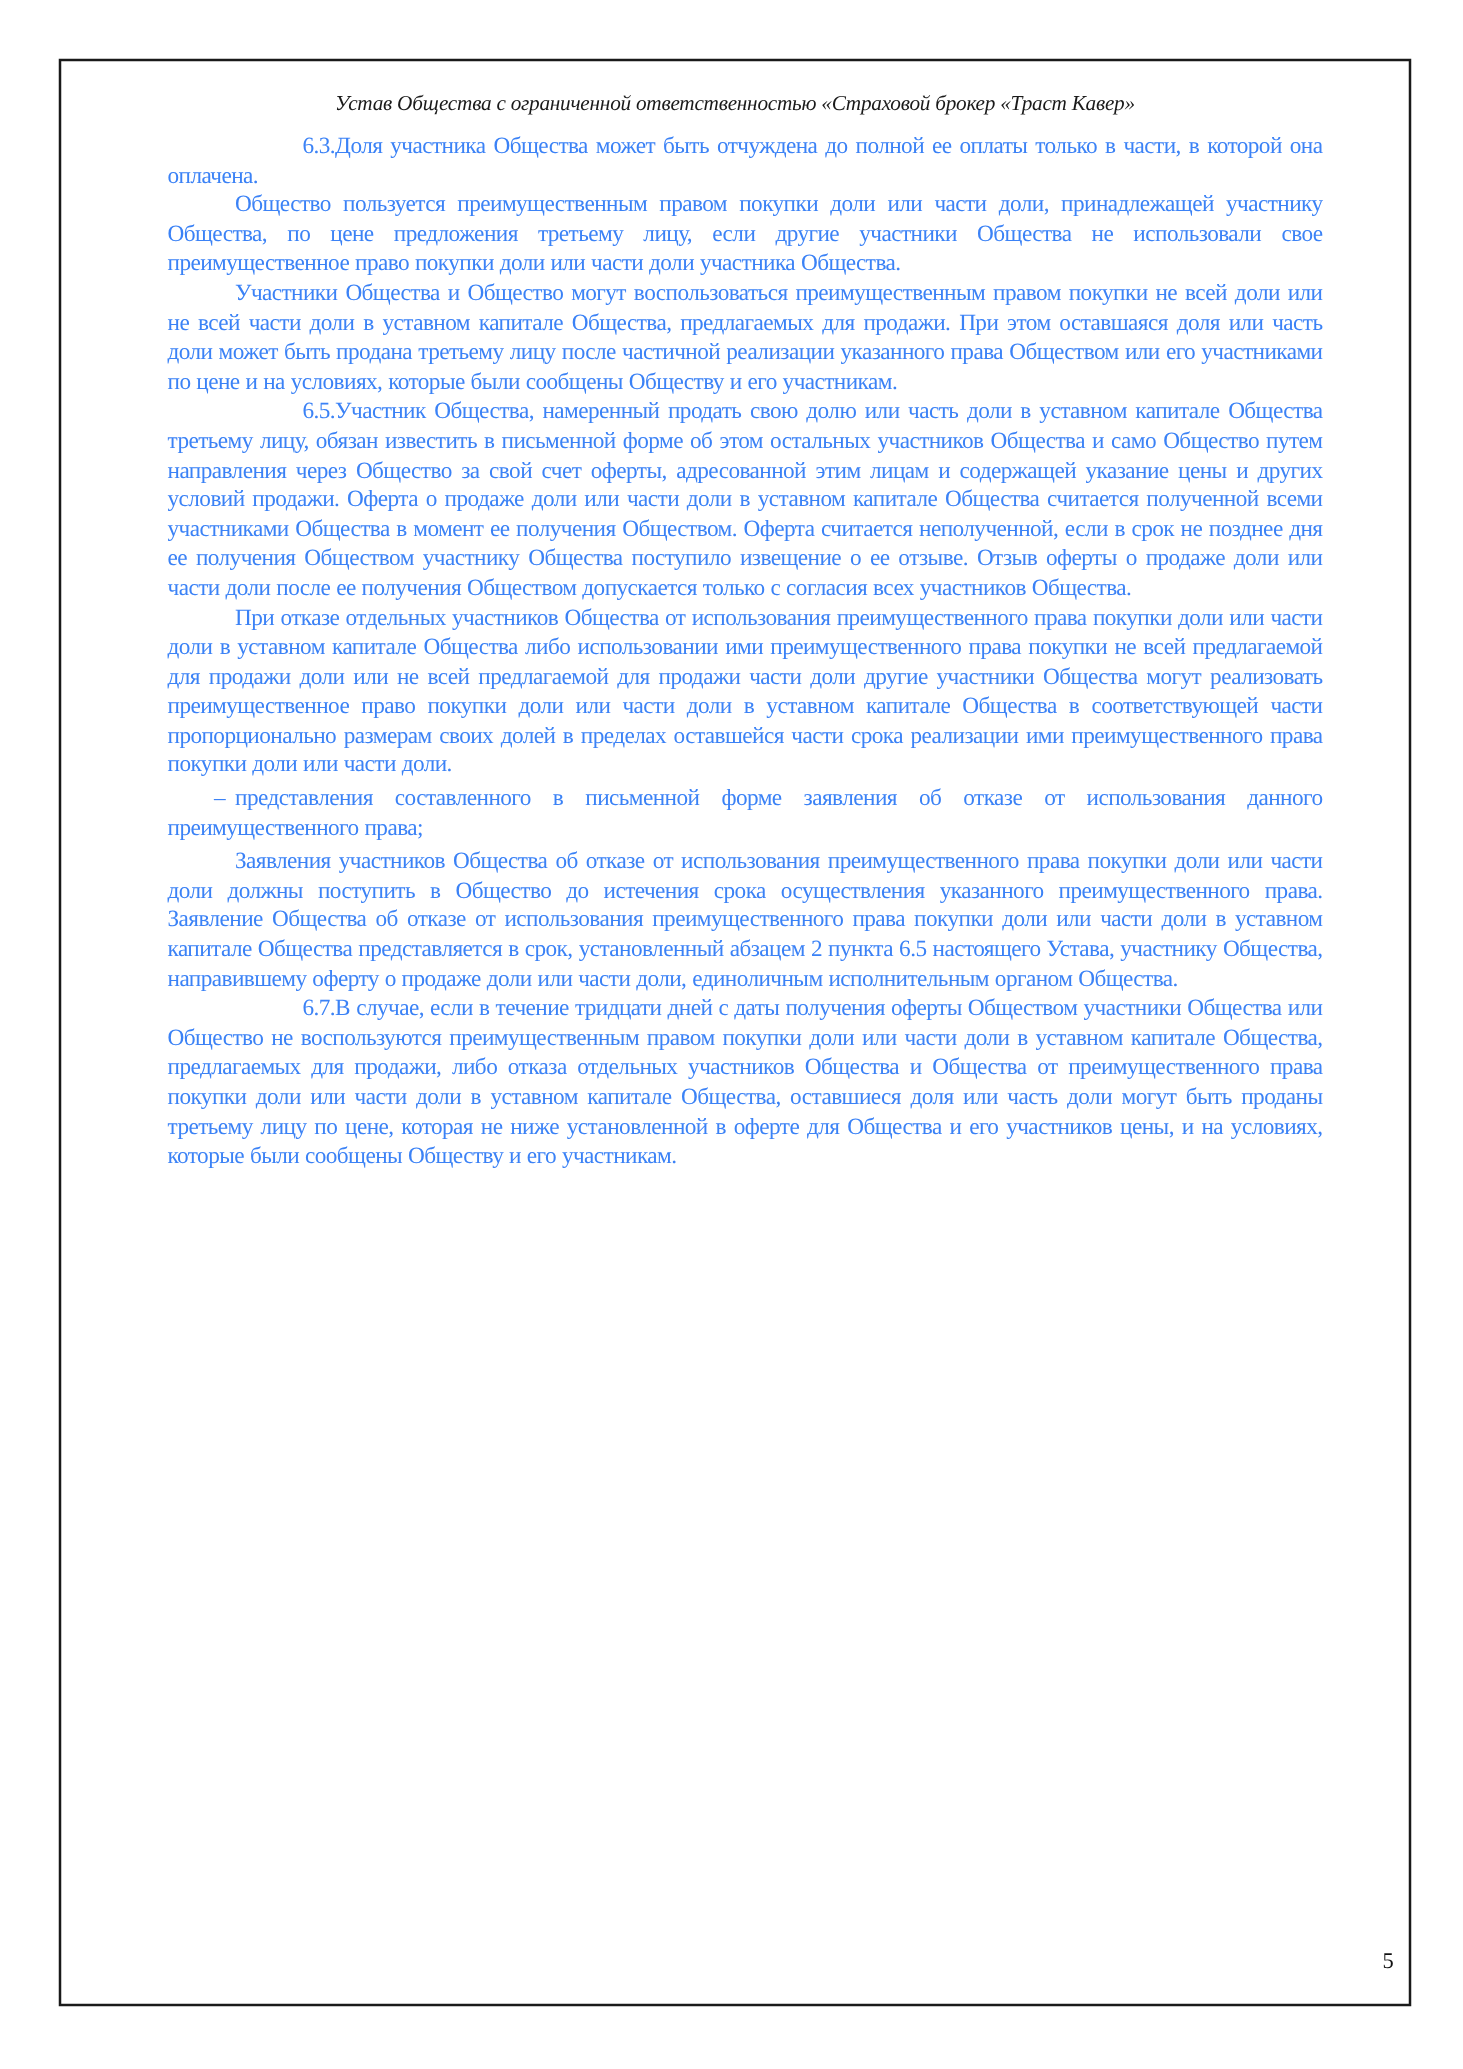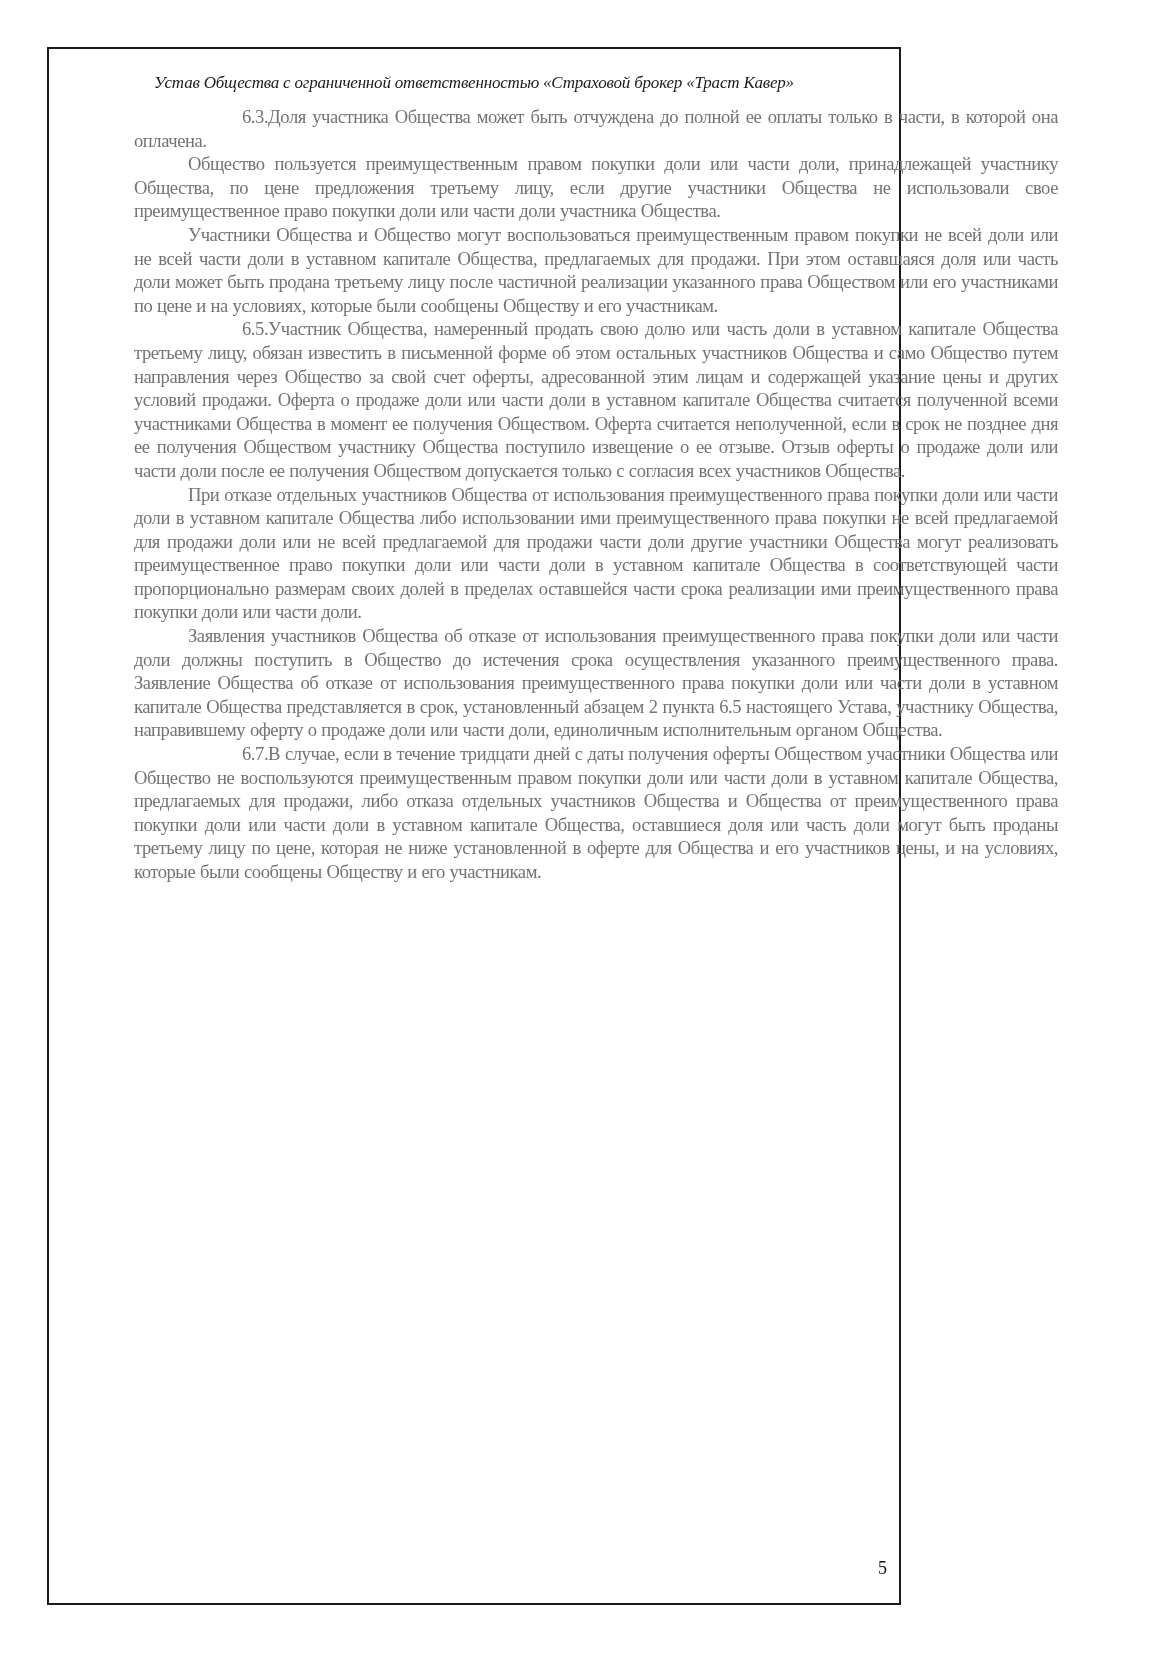--- a/index.html
+++ b/index.html
@@ -1,29 +1,29 @@
 <!DOCTYPE html>
 <html><head>
 <meta charset="utf-8">
 <style>
   html, body { margin: 0; padding: 0; background: #ffffff; }
   body { width: 1170px; height: 1655px; position: relative; overflow: hidden; }
   .frame {
-    position: absolute; left: 47px; top: 47px; width: 854px; height: 1558px;
+    position: absolute; left: 47px; top: 47px; width: 1082px; height: 1558px;
     border: 2px solid #1a1a1a; box-sizing: border-box;
   }
   .header {
     position: absolute; left: 0; right: 0; top: 24px; text-align: center;
     font-family: "Liberation Serif", "DejaVu Serif", serif; font-style: italic;
     font-size: 17px; color: #1a1a1a; letter-spacing: -0.2px;
   }
   .content {
     position: absolute; left: 85px; top: 56px; width: 924px;
     font-family: "Liberation Serif", "DejaVu Serif", serif;
-    font-size: 18.6px; line-height: 23.6px; color: #737373;
+    font-size: 18.6px; line-height: 23.6px; color: #3b82f6;
     text-align: justify; letter-spacing: -0.45px; word-spacing: 0.5px;
   }
   .content p { margin: 0; text-indent: 54px; }
   .content p.dash { text-indent: 0; padding-left: 0; }
   .content p.dash .d { display: inline-block; width: 54px; text-align: right; padding-right: 8px; box-sizing: border-box; }
   .content p.dash { margin-top: 3px; margin-bottom: 3px; }
   .num { display: inline-block; min-width: 44px; }
   .pagenum {
     position: absolute; right: 12px; bottom: 24px;
     font-family: "Liberation Serif", "DejaVu Serif", serif; font-size: 18px; color: #111;
@@ -35,19 +35,20 @@
 <div class="frame">
   <div class="header">Устав Общества с ограниченной ответственностью  «Страховой брокер «Траст Кавер»</div>
 
   <div class="content">
     <p><span class="num">6.3.</span><span>Доля участника Общества может быть отчуждена до полной ее оплаты только в части, в которой она оплачена.</span></p>
     <p>Общество пользуется преимущественным правом покупки доли или части доли, принадлежащей участнику Общества, по цене предложения третьему лицу, если другие участники Общества не использовали свое преимущественное право покупки доли или части доли участника Общества.</p>
     <p>Участники Общества и Общество могут воспользоваться преимущественным правом покупки не всей доли или не всей части доли в уставном капитале Общества, предлагаемых для продажи. При этом оставшаяся доля или часть доли может быть продана третьему лицу после частичной реализации указанного права Обществом или его участниками по цене и на условиях, которые были сообщены Обществу и его участникам.</p>
     <p><span class="num">6.5.</span><span>Участник Общества, намеренный продать свою долю или часть доли в уставном капитале Общества третьему лицу, обязан известить в письменной форме об этом остальных участников Общества и само Общество путем направления через Общество за свой счет оферты, адресованной этим лицам и содержащей указание цены и других условий продажи. Оферта о продаже доли или части доли в уставном капитале Общества считается полученной всеми участниками Общества в момент ее получения Обществом. Оферта считается неполученной, если в срок не позднее дня ее получения Обществом участнику Общества поступило извещение о ее отзыве. Отзыв оферты о продаже доли или части доли после ее получения Обществом допускается только с согласия всех участников Общества.</span></p>
     <p>При отказе отдельных участников Общества от использования преимущественного права покупки доли или части доли в уставном капитале Общества либо использовании ими преимущественного права покупки не всей предлагаемой для продажи доли или не всей предлагаемой для продажи части доли другие участники Общества могут реализовать преимущественное право покупки доли или части доли в уставном капитале Общества в соответствующей части пропорционально размерам своих долей в пределах оставшейся части срока реализации ими преимущественного права покупки доли или части доли.</p>
 
+    <p class="dash"><span class="d">–</span><span>представления составленного в письменной форме заявления об отказе от использования данного преимущественного права;</span></p>
 
     <p>Заявления участников Общества об отказе от использования преимущественного права покупки доли или части доли должны поступить в Общество до истечения срока осуществления указанного преимущественного права. Заявление Общества об отказе от использования преимущественного права покупки доли или части доли в уставном капитале Общества представляется в срок, установленный абзацем 2 пункта 6.5 настоящего Устава, участнику Общества, направившему оферту о продаже доли или части доли, единоличным исполнительным органом Общества.</p>
     <p><span class="num">6.7.</span><span>В случае, если в течение тридцати дней с даты получения оферты Обществом участники Общества или Общество не воспользуются преимущественным правом покупки доли или части доли в уставном капитале Общества, предлагаемых для продажи, либо отказа отдельных участников Общества и Общества от преимущественного права покупки доли или части доли в уставном капитале Общества, оставшиеся доля или часть доли могут быть проданы третьему лицу по цене, которая не ниже установленной в оферте для Общества и его участников цены, и на условиях, которые были сообщены Обществу и его участникам.</span></p>
   </div>
 
   <div class="pagenum">5</div>
 </div>
 
 </body></html>

